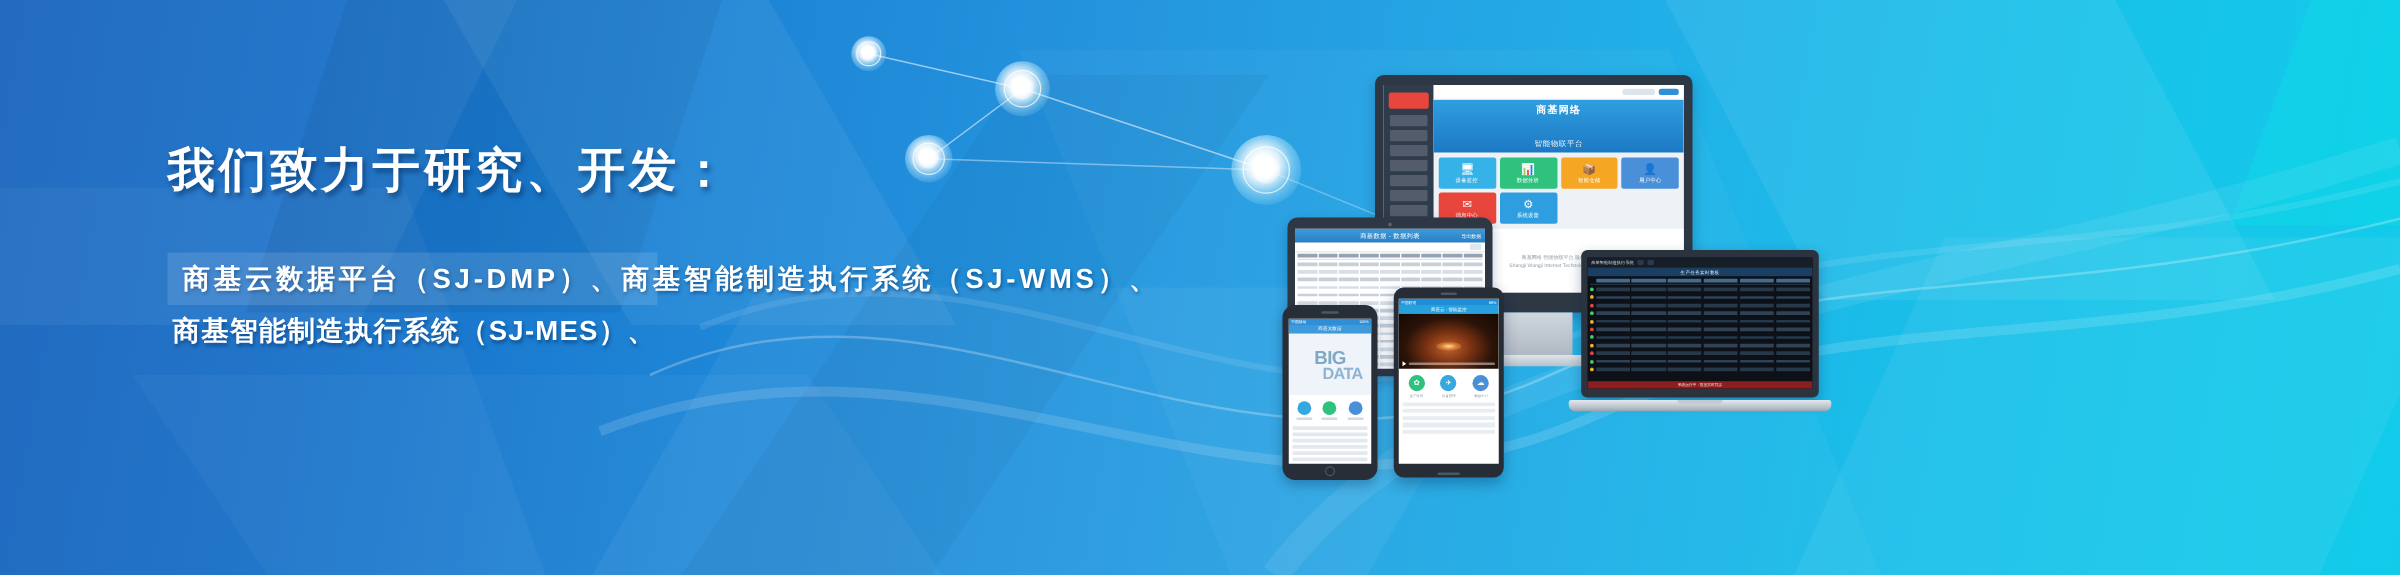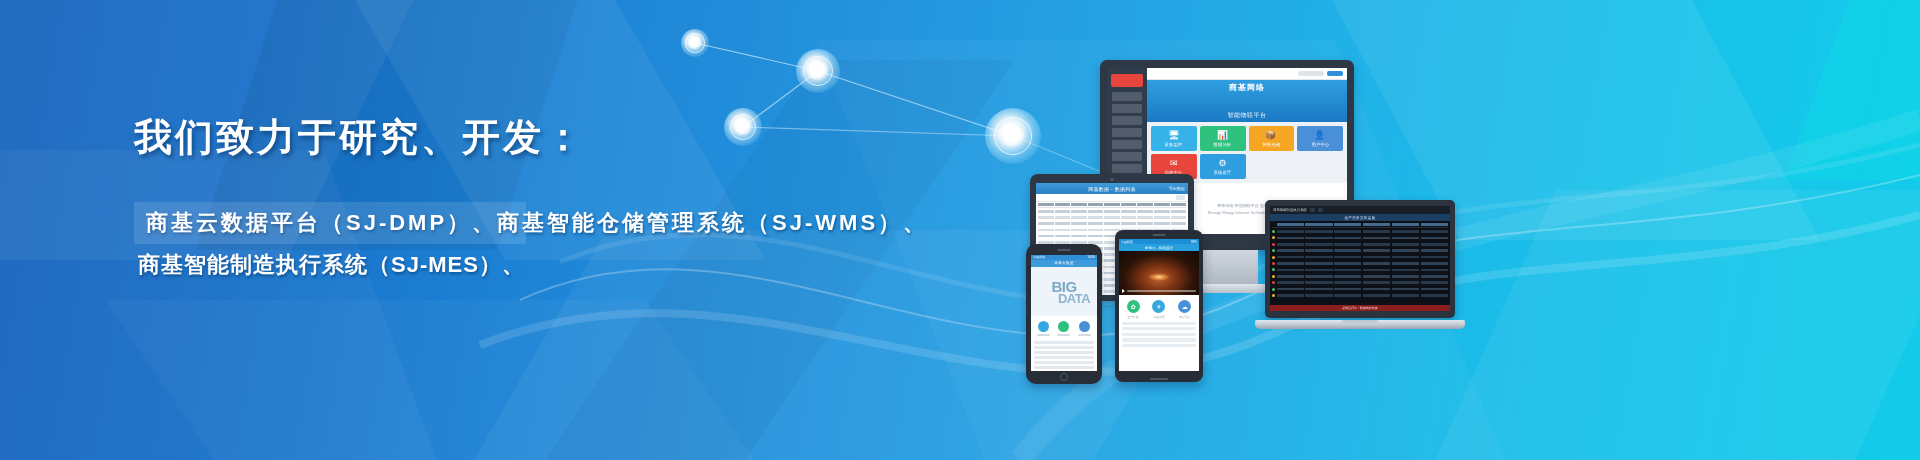--- a/index.html
+++ b/index.html
@@ -339,21 +339,21 @@
   <div class="node n1"></div>
   <div class="node n2"></div>
   <div class="node n3"></div>
   <div class="node n4"></div>
 
   <div id="copy">
     <div id="headline">我们致力于研究、开发：</div>
     <div id="subtitle">
       <div id="sub-wrap">
         <div id="plate"></div>
-        <div class="sub-line l1">商基云数据平台（SJ-DMP）、商基智能仓储管理系统（SJ-WMS）、</div>
+        <div class="sub-line l1">商基云数据平台（SJ-DMP）、商基智能制造执行系统（SJ-WMS）、</div>
         <div class="sub-line l2">商基智能制造执行系统（SJ-MES）、</div>
       </div>
     </div>
   </div>
 
   <div id="devices">
 
     <div id="imac">
       <div class="imac-body">
         <div class="imac-screen">

